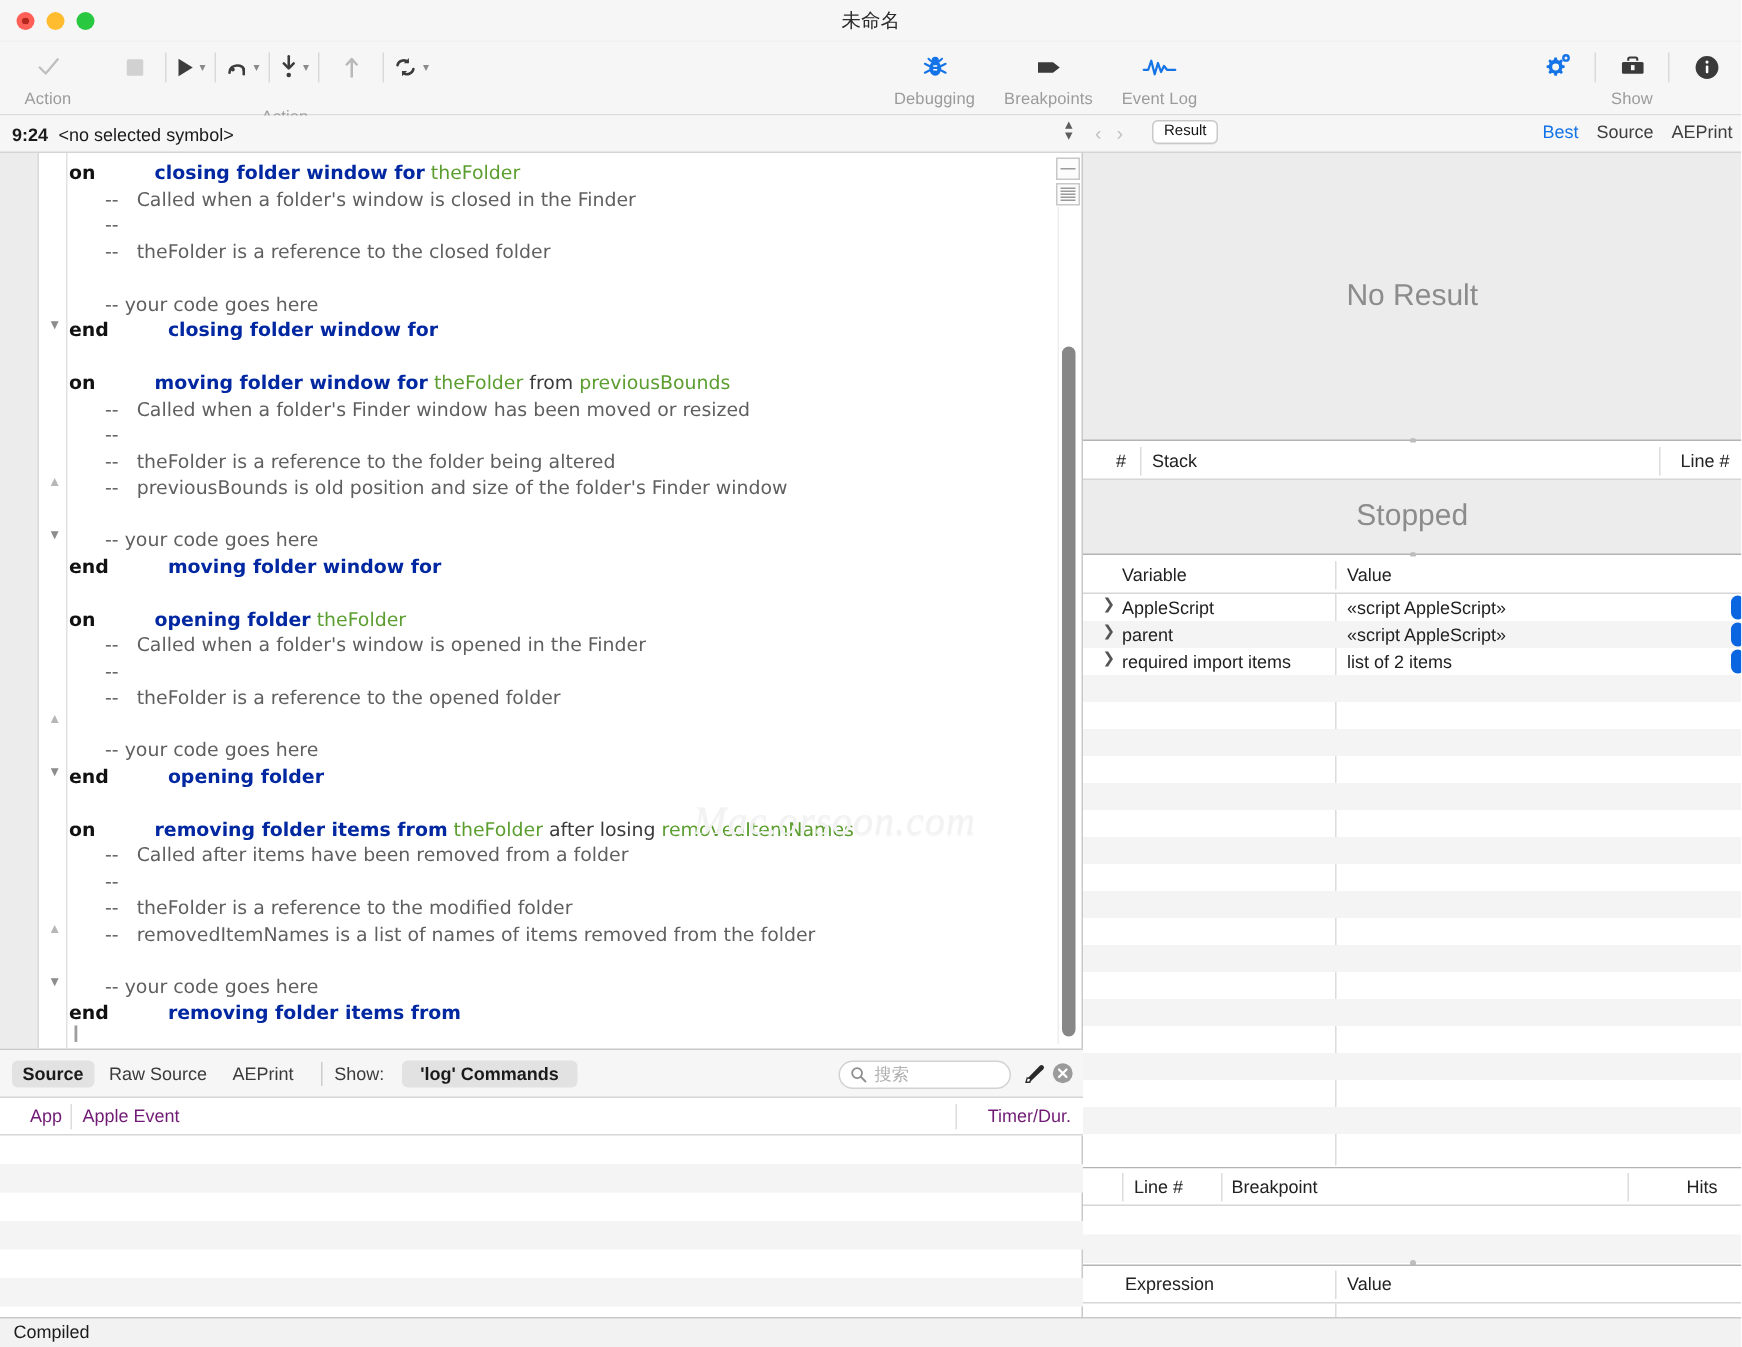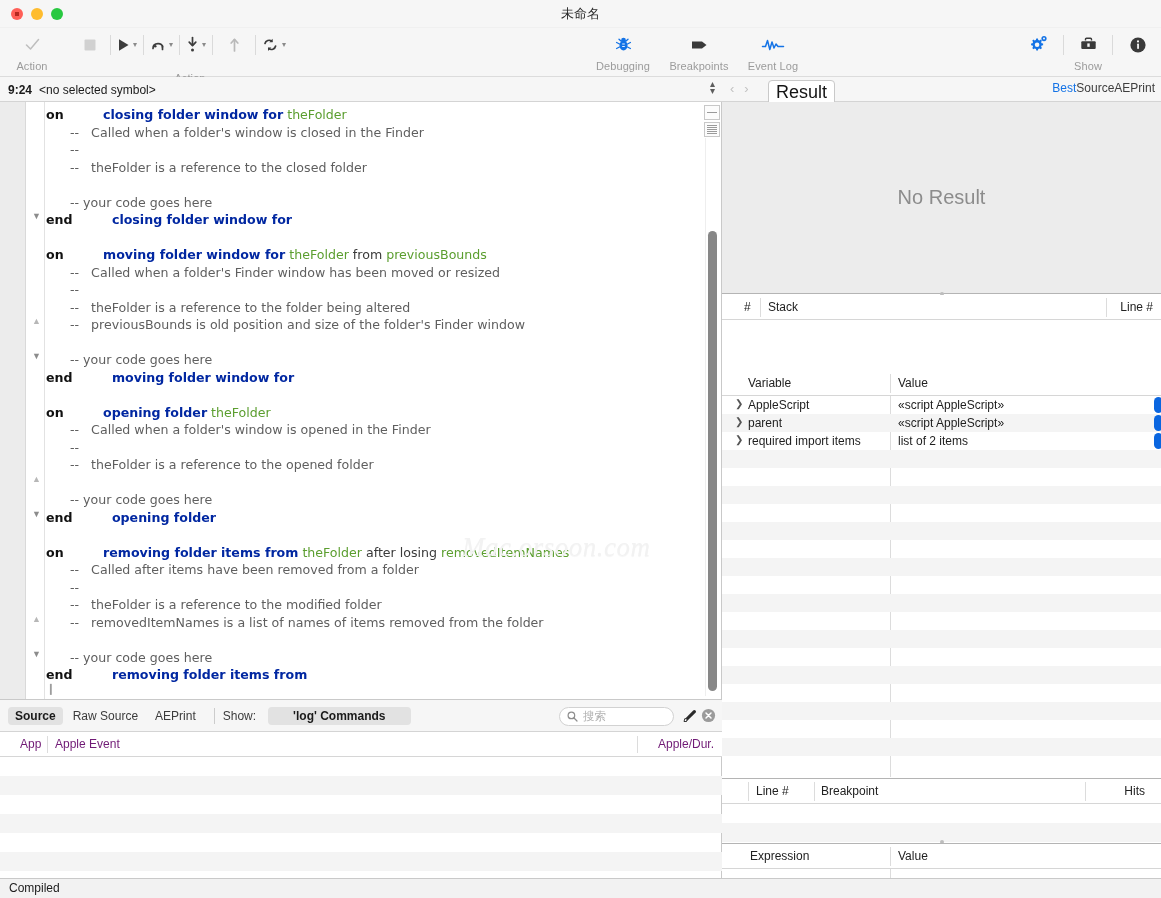--- a/index.html
+++ b/index.html
@@ -66,24 +66,24 @@
   }
   .navbar .symbol-txt { font-size:12px; color:#1a1a1a; }
   .stepper {
     position:absolute; right:5px; top:5px; font-size:10px; color:#5d5d5d; line-height:7px;
   }
   .navbar-split { position:absolute; left:722px; top:0; width:439px; height:25px; }
   .arrows { position:absolute; left:8px; top:4px; display:flex; gap:10px; font-size:13px; color:#c2c2c2; }
   .result-pill {
     position:absolute; left:46px; top:3px;
     border:1px solid #c9c9c9; border-radius:4px; background:#fff;
-    padding:1px 7px 2px; font-size:18px; color:#141414;
+    padding:1px 7px 2px; font-size:10px; color:#141414;
     box-shadow:0 0.5px 0.5px rgba(0,0,0,.06);
   }
-  .seg-right { position:absolute; right:6px; top:4px; display:flex; gap:0; font-size:12px; }
+  .seg-right { position:absolute; right:6px; top:4px; display:flex; gap:12px; font-size:12px; }
   .seg-right .on { color:#1473e6; }
   .seg-right .off { color:#3e3e3e; }
 
   
   .editor {
     position:absolute; left:0; top:102px; width:722px; height:597px;
     background:#fff; border-right:1px solid #c9c9c9; overflow:hidden;
   }
   .gutter-bg {
     position:absolute; left:0; top:0; width:26px; height:597px;
@@ -129,21 +129,21 @@
   .logpane { position:absolute; left:0; top:699px; width:722px; height:179px; background:#fff;
              border-top:1px solid #c9c9c9; border-right:1px solid #c9c9c9; }
   .log-toolbar {
     position:absolute; left:0; top:0; width:722px; height:32px; background:#f6f6f6;
     border-bottom:1px solid #d4d4d4; display:flex; align-items:center; padding:0 8px;
   }
   .lt-tab { font-size:12px; color:#3b3b3b; padding:2px 7px; border-radius:4px; margin-right:3px; }
   .lt-tab.active { background:#e2e2e2; color:#1a1a1a; font-weight:bold; }
   .lt-div { width:1px; height:16px; background:#ccc; margin:0 8px; }
   .lt-show { font-size:12px; color:#3b3b3b; margin-right:12px; }
-  .lt-chip { font-size:12px; font-weight:bold; color:#1a1a1a; background:#e2e2e2; border-radius:4px; padding:2px 25px; }
+  .lt-chip { font-size:12px; font-weight:bold; color:#1a1a1a; background:#e2e2e2; border-radius:4px; padding:2px 12px; }
   .searchbox {
     position:absolute; right:48px; top:7px; width:115px; height:19px;
     border:1px solid #d2d2d2; border-radius:10px; background:#fff;
     display:flex; align-items:center; padding:0 7px; gap:5px;
   }
   .searchbox .ph { font-size:11.5px; color:#b0b0b0; }
   .icon-btn { position:absolute; top:8px; }
 
   .log-hdr {
     position:absolute; left:0; top:32px; width:722px; height:25px; background:#fff;
@@ -438,21 +438,21 @@
             <path d="M5 5 L10 10 M10 5 L5 10" stroke="#fff" stroke-width="1.5" stroke-linecap="round"></path>
           </svg>
       </div>
     </div>
 
     <div class="log-hdr">
       <span class="c" style="left:20px;">App</span>
       <span class="vline" style="left:47px;"></span>
       <span class="c" style="left:55px;">Apple Event</span>
       <span class="vline" style="left:637px;"></span>
-      <span class="c" style="right:8px;">Apple/Dur.</span>
+      <span class="c" style="right:8px;">Timer/Dur.</span>
     </div>
 
     <div class="log-rows">
       <div class="log-row"></div>
       <div class="log-row alt"></div>
       <div class="log-row"></div>
       <div class="log-row alt"></div>
       <div class="log-row"></div>
       <div class="log-row alt"></div>
       <div class="log-row"></div>
@@ -466,20 +466,24 @@
       <span class="grip" style="bottom:-3px;"></span>
     </div>
 
     <div class="pane-stack">
       <div class="tbl-hdr">
         <span class="c" style="left:22px;">#</span>
         <span class="vline" style="left:38px;"></span>
         <span class="c" style="left:46px;">Stack</span>
         <span class="vline" style="left:384px;"></span>
         <span class="c" style="right:8px;">Line #</span>
+      </div>
+      <div class="stack-body">
+        <span class="big-empty">Stopped</span>
+        <span class="grip" style="bottom:-3px;"></span>
       </div>
     </div>
 
     <div class="pane-vars">
       <div class="tbl-hdr">
         <span class="c" style="left:26px;">Variable</span>
         <span class="vline" style="left:168px;"></span>
         <span class="c" style="left:176px;">Value</span>
       </div>
       <div class="vcol-line"></div>

